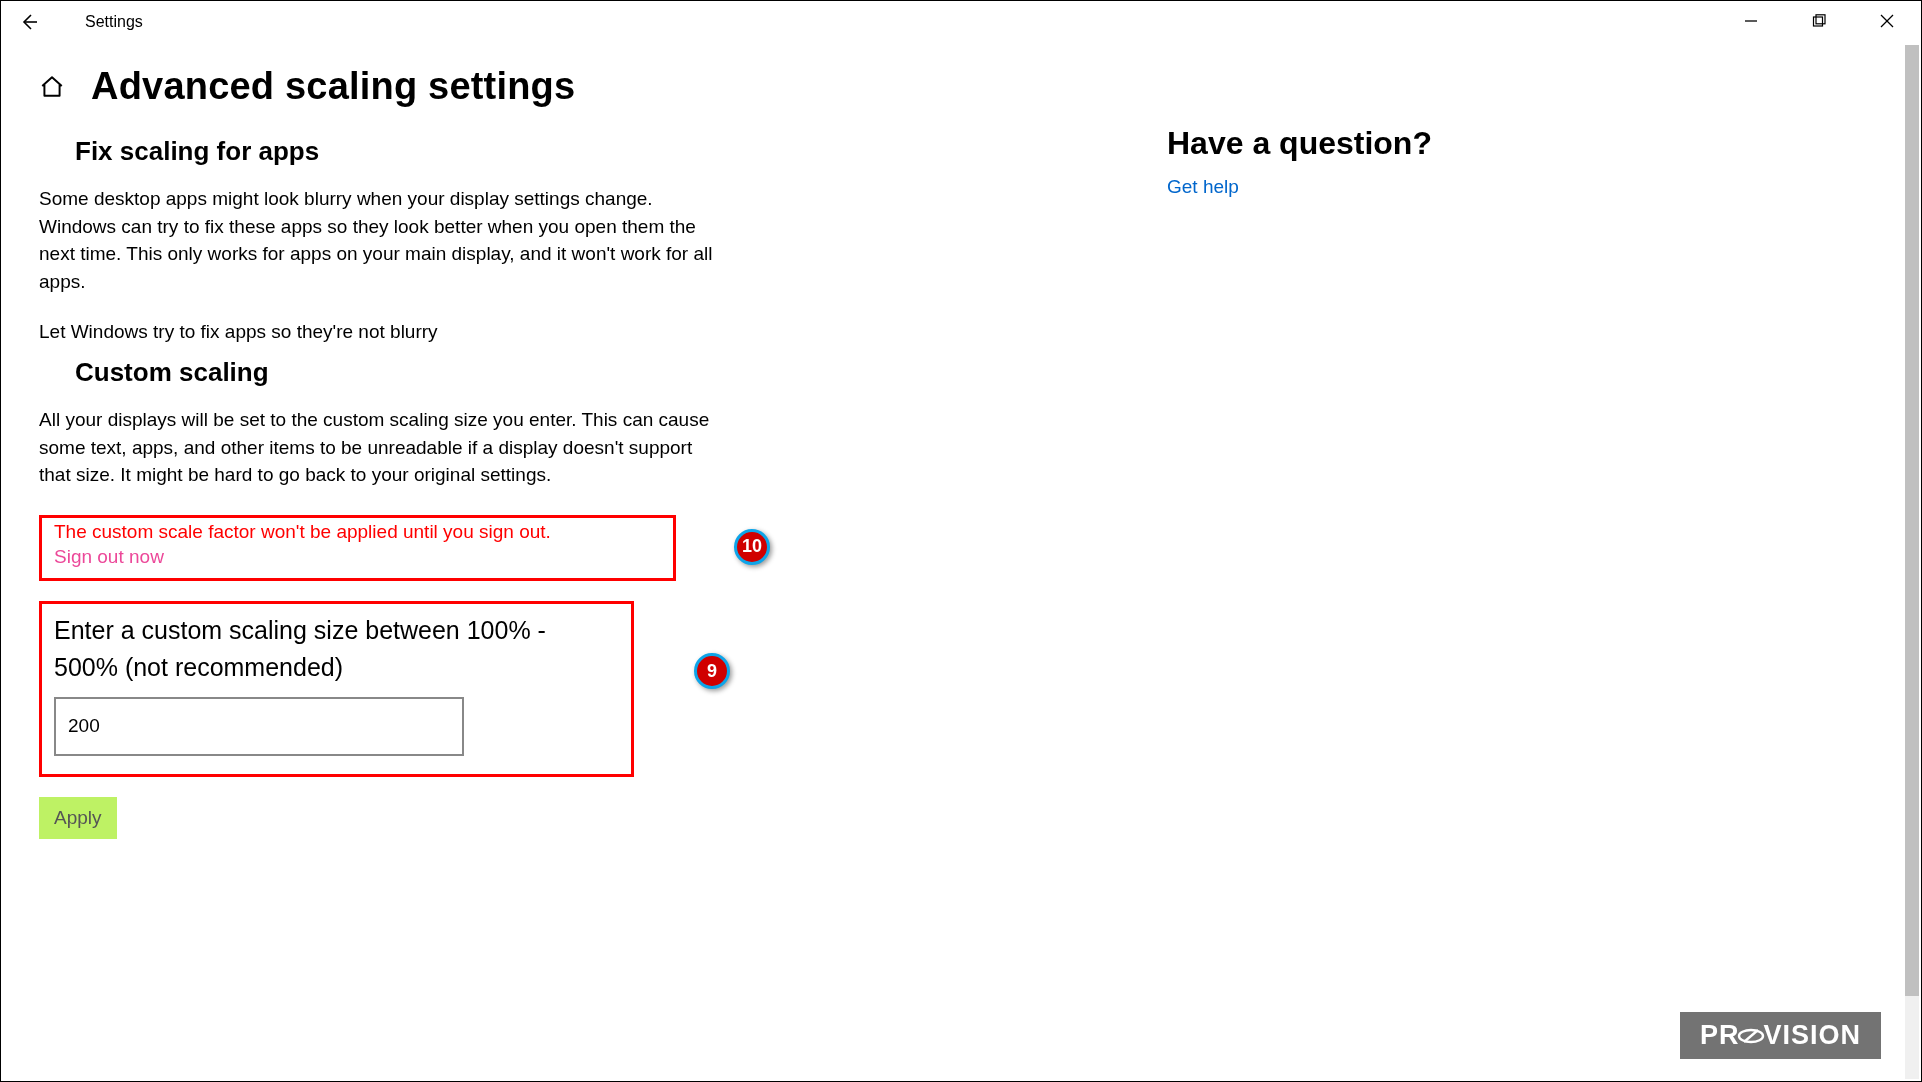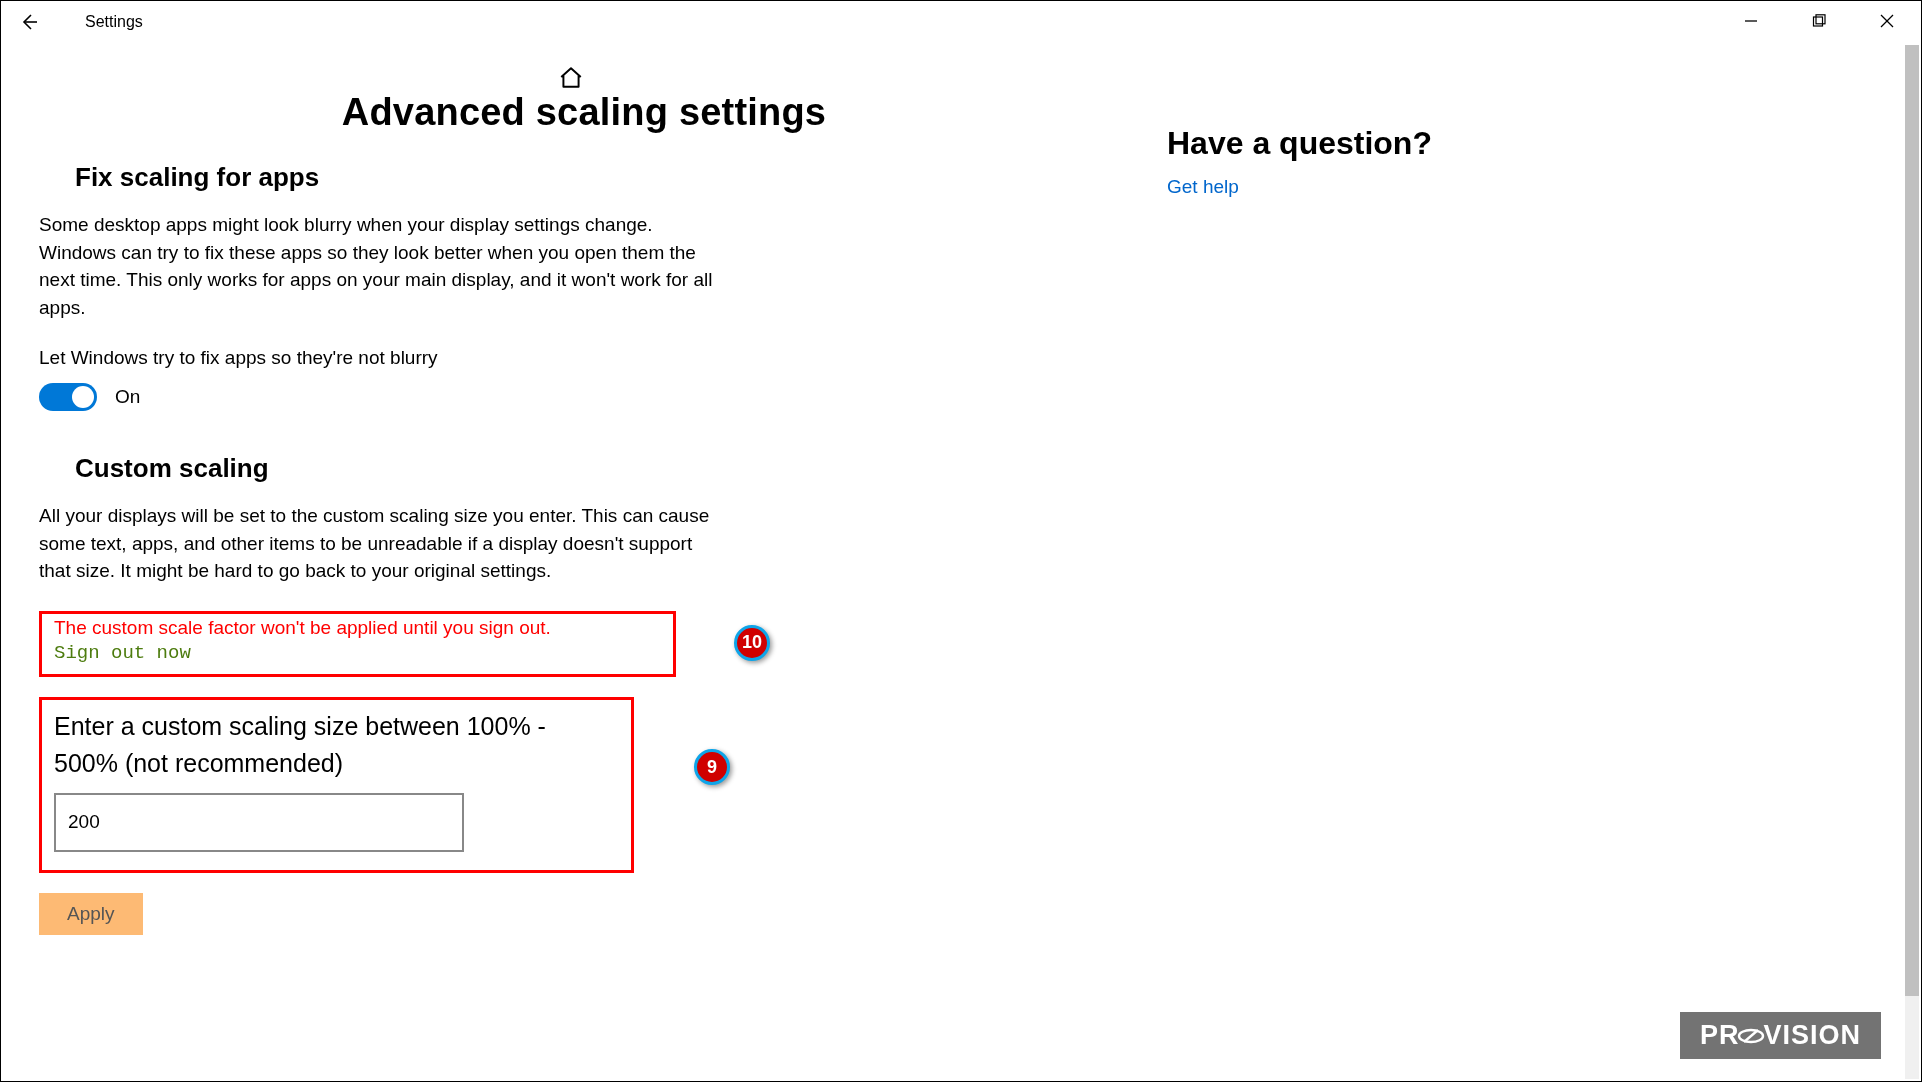--- a/index.html
+++ b/index.html
@@ -41,21 +41,20 @@
   .content {
     padding: 22px 38px 0 38px;
     display: flex;
   }
   .main-col { width: 1090px; }
   .side-col { margin-left: 38px; padding-top: 60px; }
   .header-row {
     display: flex;
     align-items: center;
     margin-bottom: 28px;
-    flex-direction: column;
   }
   .home-icon-wrap {
     width: 26px; height: 26px;
     display:inline-flex; align-items:center; justify-content:center;
     margin-right: 26px;
   }
   .page-title {
     font-size: 38px;
     font-weight: 600;
     letter-spacing: 0.2px;
@@ -97,43 +96,43 @@
   }
   .toggle-state { font-size: 19px; }
   .warning-box {
     border: 3px solid #ff0000;
     padding: 0 12px 10px 12px;
     display: inline-block;
     margin-bottom: 20px;
     min-width: 637px;
   }
   .warning-text { color: #ff0000; font-size: 19px; line-height: 1.5; }
-  .signout-link { color: #4d7c0f; font-size: 19px; font-family: Liberation Mono, monospace; }
+  .signout-link { color: #ec4899; font-size: 19px; }
   .input-box {
     border: 3px solid #ff0000;
     padding: 8px 12px 18px 12px;
     display: inline-block;
     min-width: 595px;
     margin-bottom: 20px;
   }
   .input-label { font-size: 25px; line-height: 1.45; max-width: 540px; margin-bottom: 12px; }
   .scale-input {
     width: 410px;
     height: 59px;
     border: 2px solid #888;
     font-size: 19px;
     padding: 0 12px;
     font-family: inherit;
   }
   .apply-btn {
-    background: #fdba74;
+    background: #bef264;
     color: #555;
     border: none;
     font-size: 19px;
-    padding: 10px 28px;
+    padding: 10px 15px;
     font-family: inherit;
   }
   .badge {
     position: absolute;
     width: 36px; height: 36px;
     background: #d00000;
     border: 3px solid #0ea5e9;
     border-radius: 50%;
     color: #fff;
     font-weight: 700;
@@ -213,26 +212,20 @@
             <path d="M3 11 L12 3 L21 11 M5 10 V20 H19 V10" stroke="#000" stroke-width="1.8" fill="none" stroke-linejoin="round"></path>
           </svg>
       </span>
       <h1 class="page-title">Advanced scaling settings</h1>
     </div>
 
     
     <h2 class="section-title">Fix scaling for apps</h2>
     <p class="body-text">Some desktop apps might look blurry when your display settings change. Windows can try to fix these apps so they look better when you open them the next time. This only works for apps on your main display, and it won't work for all apps.</p>
     <p class="toggle-label">Let Windows try to fix apps so they're not blurry</p>
-    <div class="toggle-row">
-      <div class="toggle">
-        <div class="knob"></div>
-      </div>
-      <span class="toggle-state">On</span>
-    </div>
 
     
     <h2 class="section-title">Custom scaling</h2>
     <p class="body-text">All your displays will be set to the custom scaling size you enter. This can cause some text, apps, and other items to be unreadable if a display doesn't support that size. It might be hard to go back to your original settings.</p>
 
     <div style="position:relative; display:inline-block;">
       <div class="warning-box">
         <div class="warning-text">The custom scale factor won't be applied until you sign out.</div>
         <div class="signout-link">Sign out now</div>
       </div>

